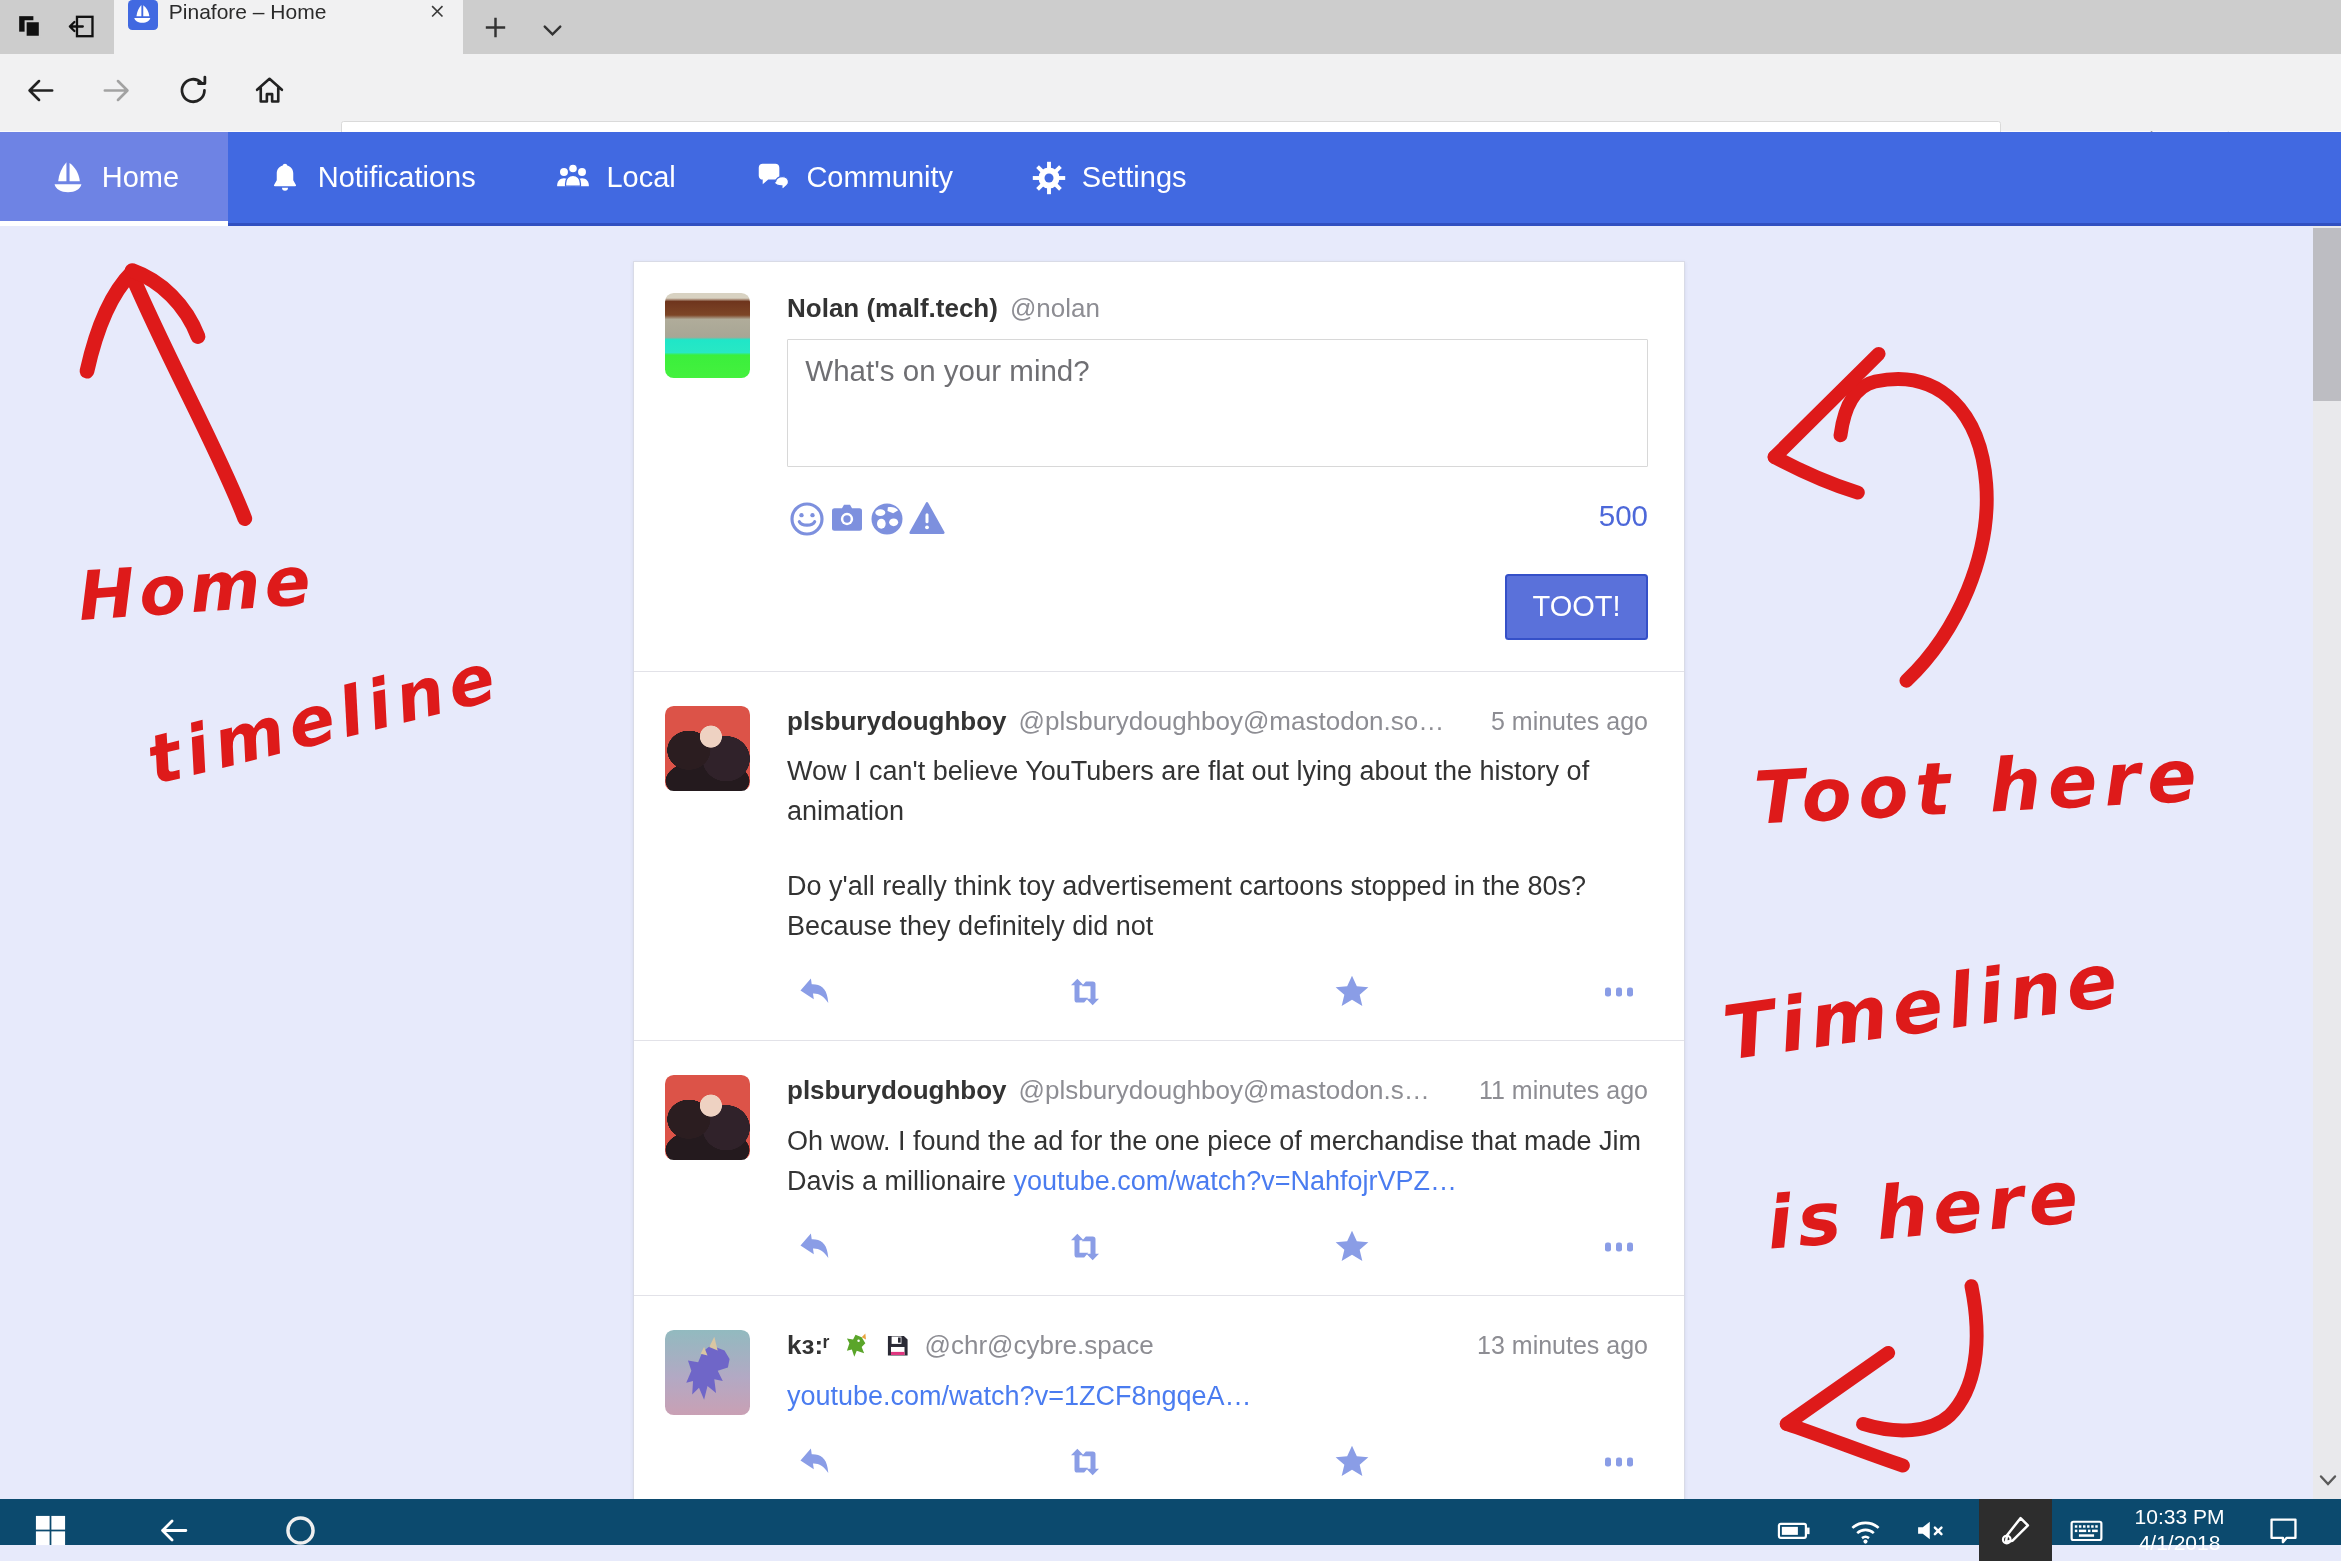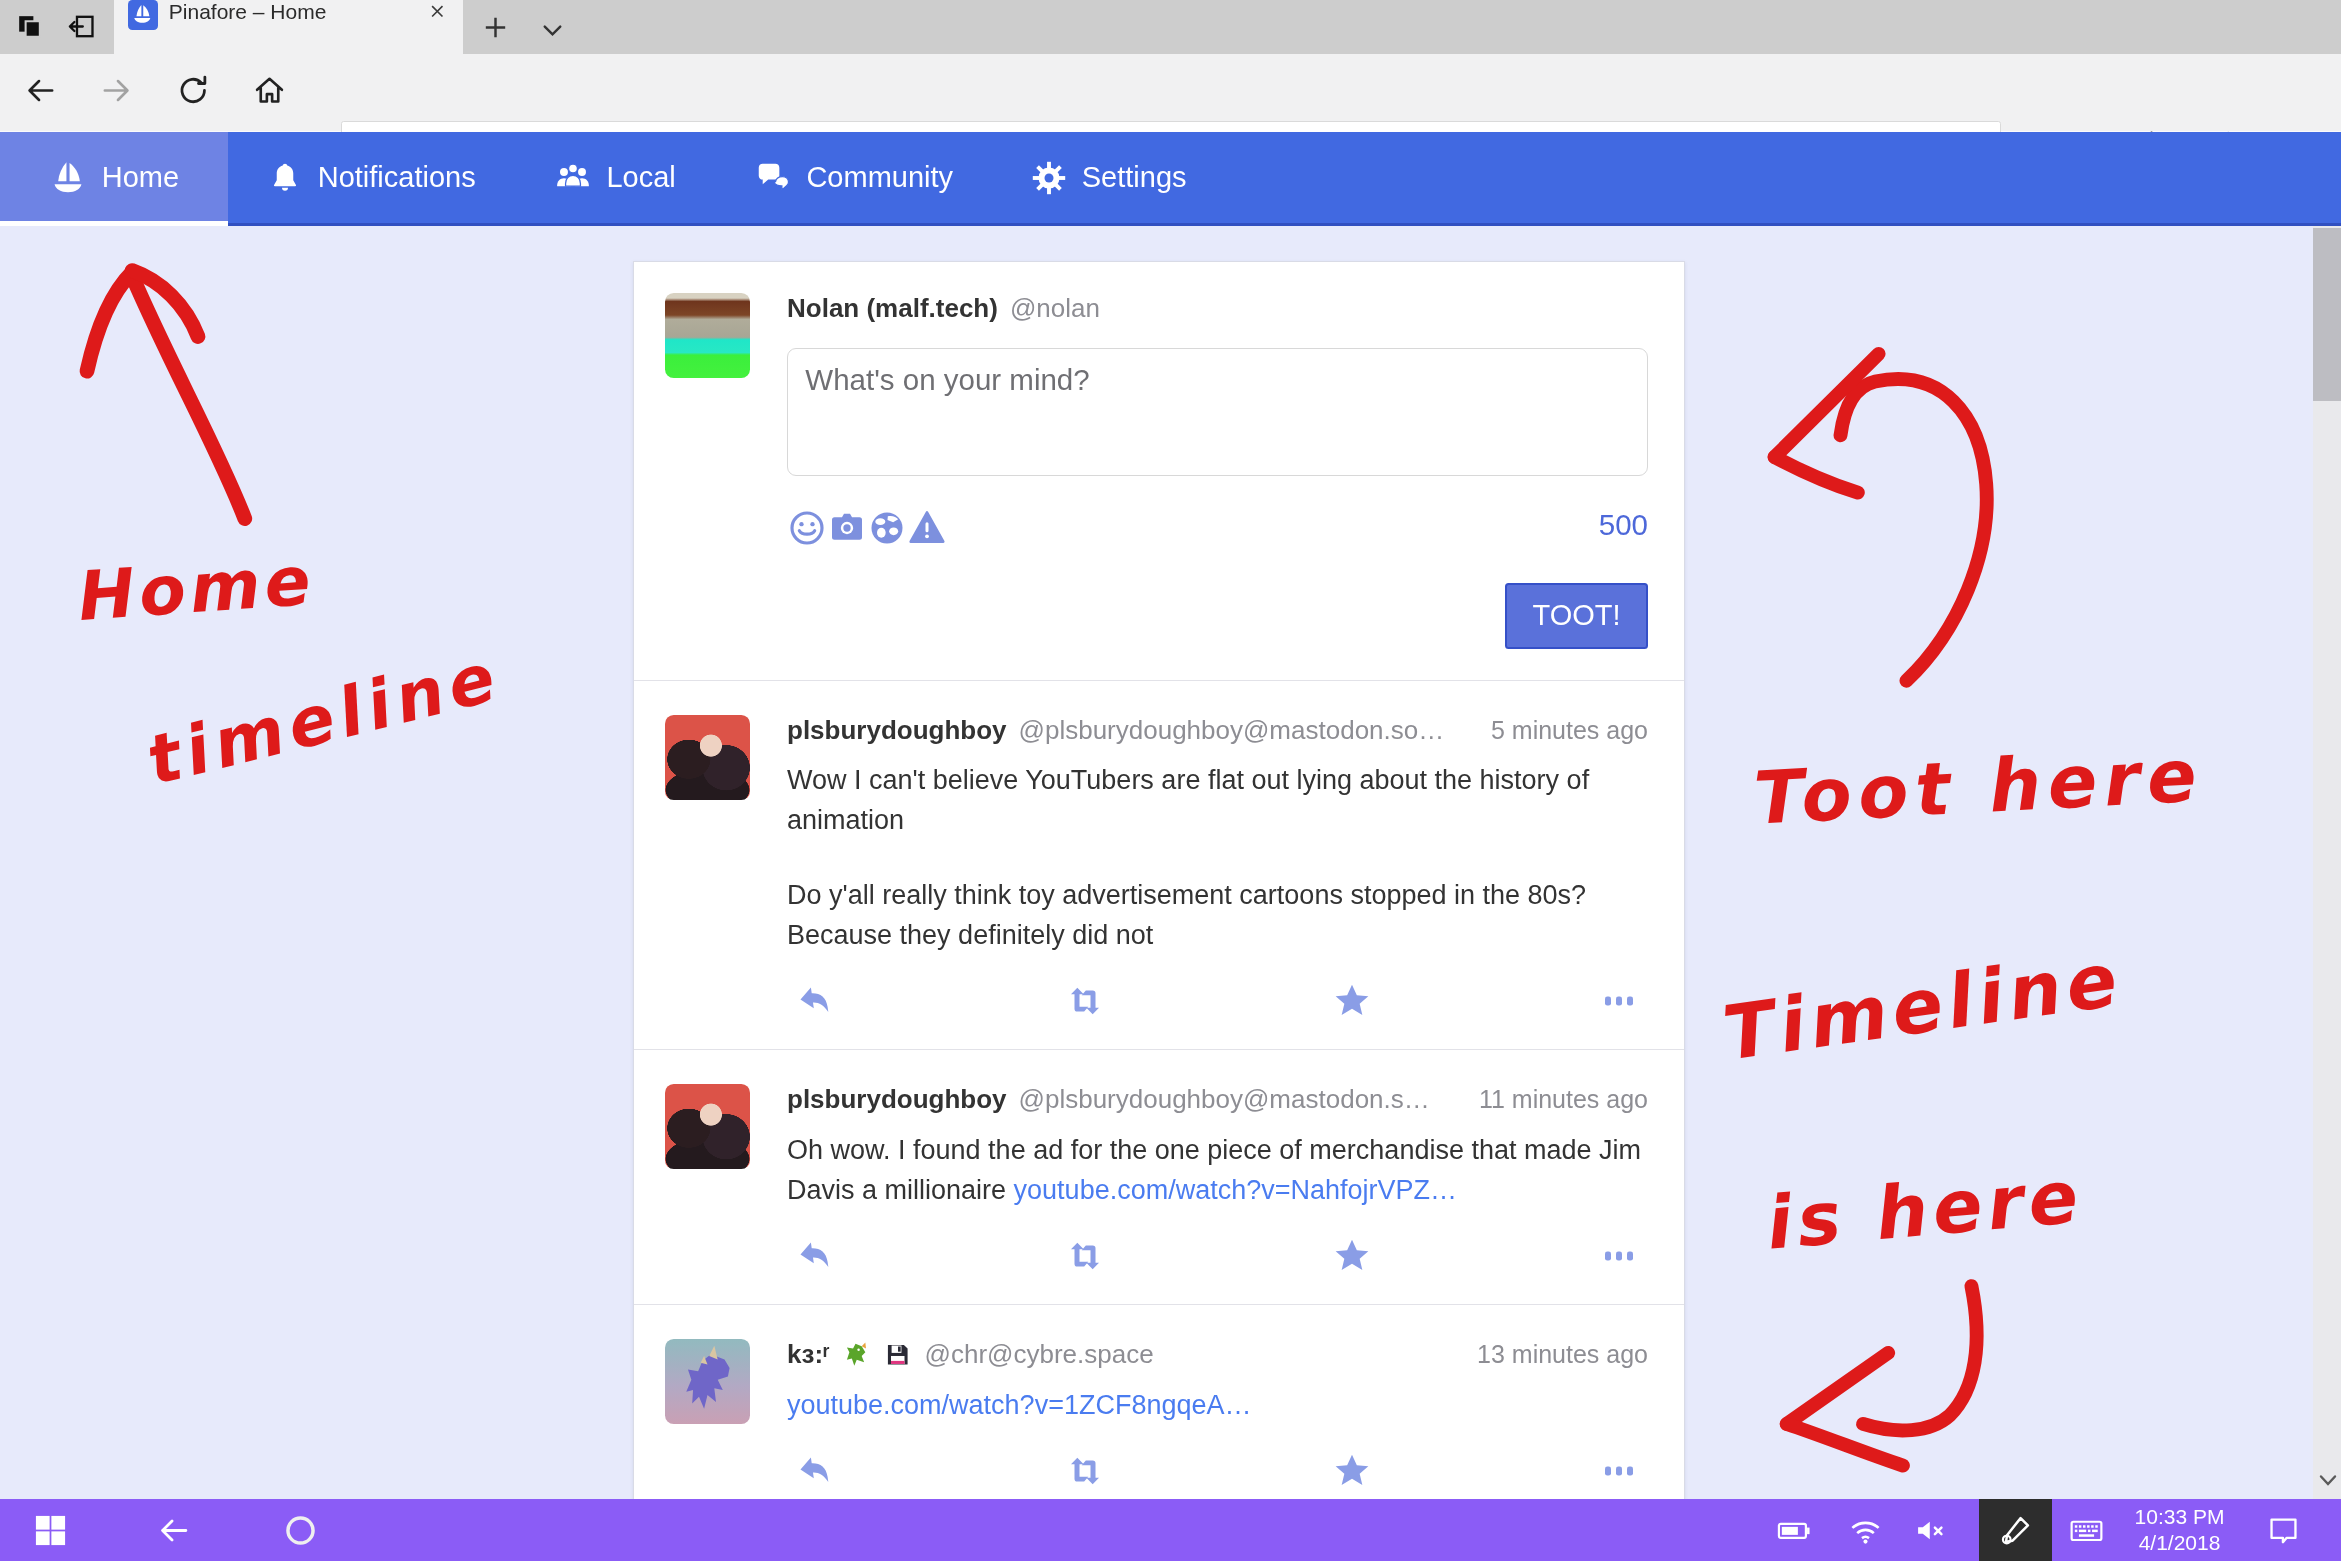--- a/index.html
+++ b/index.html
@@ -44,42 +44,42 @@
     radial-gradient(ellipse 42% 38% at 28% 52%, #2b1d20 0 60%, rgba(0,0,0,0) 61%),
     radial-gradient(ellipse 46% 44% at 72% 62%, #30222a 0 60%, rgba(0,0,0,0) 61%),
     radial-gradient(ellipse 70% 36% at 50% 88%, #241a1e 0 70%, rgba(0,0,0,0) 71%),
     #dc5348; }
   .av-chr { background:linear-gradient(180deg,#92babf,#b2a9c4 55%,#c9a0b4); }
   .name-row { display:flex; gap:12px; align-items:baseline; font-size:26px; margin-bottom:14.7px; }
   .dname { font-weight:bold; color:#333; white-space:nowrap; }
   .handle { color:#8d8d93; white-space:nowrap; overflow:hidden; }
   .timestamp { margin-left:auto; color:#8d8d93; font-size:25px; white-space:nowrap; }
   .emoji-badge { width:29.5px; height:29.5px; align-self:center; }
-  textarea.compose-box { width:100%; height:128px; border:0.9px solid #d8d8d8; border-radius:9px;
-    font-family:"Liberation Sans",sans-serif; font-size:29.5px; color:#333; padding:14px 17.3px; resize:none;margin-top:9px; }
+  textarea.compose-box { width:100%; height:128px; border:0.9px solid #d8d8d8; border-radius:1px;
+    font-family:"Liberation Sans",sans-serif; font-size:29.5px; color:#333; padding:14px 17.3px; resize:none; }
   textarea.compose-box::placeholder { color:#6f6f73; }
   .c-tools { display:flex; align-items:flex-start; margin-top:29px; }
   .count { margin-left:auto; font-size:29.5px; color:#4d68d9; }
   .c-submit { display:flex; justify-content:flex-end; margin-top:35px; }
   .toot-btn { width:143px; height:66px; background:#5a71da; border:2.6px solid #3550c8; border-radius:3.5px;
     color:#fff; font-size:29px; font-family:"Liberation Sans",sans-serif; cursor:pointer; }
   .body { font-size:27px; color:#333; line-height:40px; }
   .para2 { margin-top:35px; }
   .link { color:#4a7cf0; cursor:pointer; }
   .actions { display:flex; justify-content:space-between; align-items:center; margin-top:26px;
     padding:0 8.7px 0 10.4px; }
   .act { width:40px; height:40px; cursor:pointer; }
 
   
   .sb-track { position:absolute; left:2313px; top:226px; width:29px; height:1273px; background:#e9e9ec; }
   .sb-thumb { position:absolute; left:0; top:1.7px; width:29px; height:173px; background:#bdbdc2; }
   .sb-down { position:absolute; left:2316px; top:1469px; width:24px; height:24px; }
 
   
-  .taskbar { position:absolute; left:0; top:1499px; width:2342px; height:62px; background:#8b5cf6; z-index:60; }
+  .taskbar { position:absolute; left:0; top:1499px; width:2342px; height:46px; background:#0c4a6e; z-index:60; }
   .tk-btn { position:absolute; top:14px; width:35px; height:35px; }
   .pen-cell { position:absolute; left:1979px; top:0; width:73px; height:62px; background:#2d2d2d; }
   .clock { position:absolute; left:2123px; top:5.2px; width:113px; color:#fff; font-size:21px;
     text-align:center; line-height:26px; }
 
   
   .anno { position:absolute; left:0; top:0; width:2342px; height:1561px; z-index:50; pointer-events:none; }
   .anno path { fill:none; stroke-linecap:round; stroke-linejoin:round; }
   .anno text { font-family:"DejaVu Sans",sans-serif; font-style:italic; font-weight:600; }
 </style>

